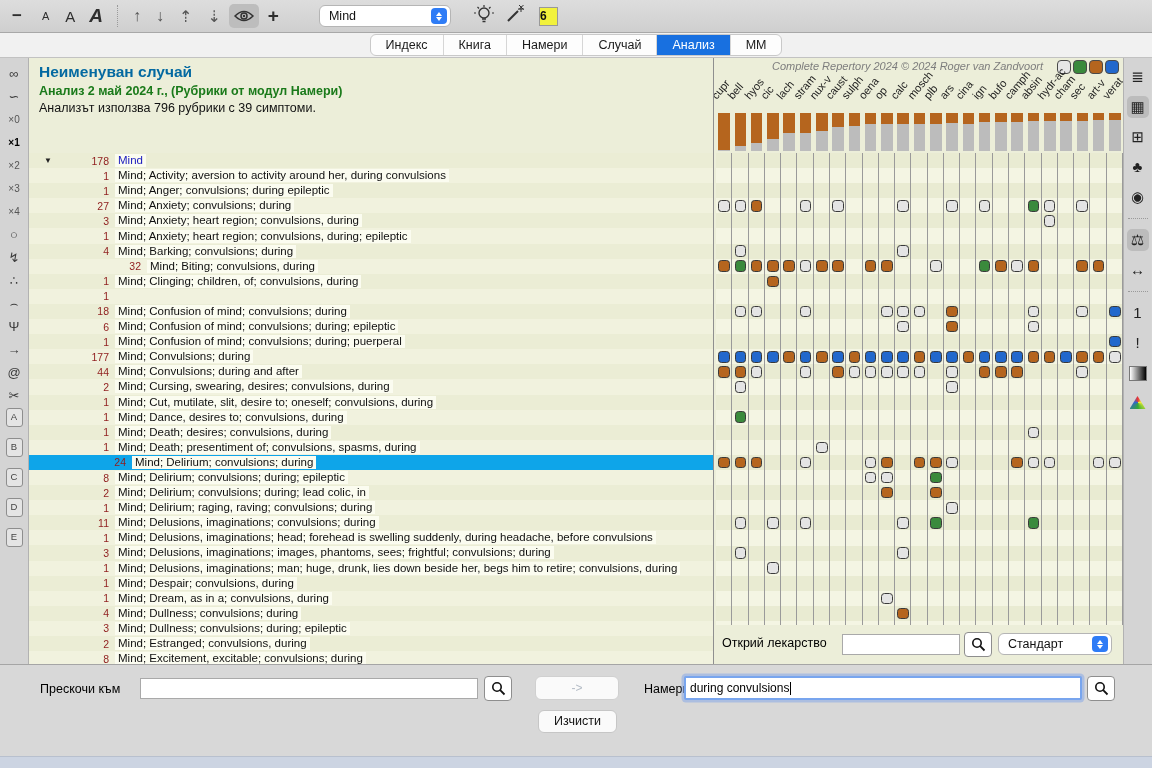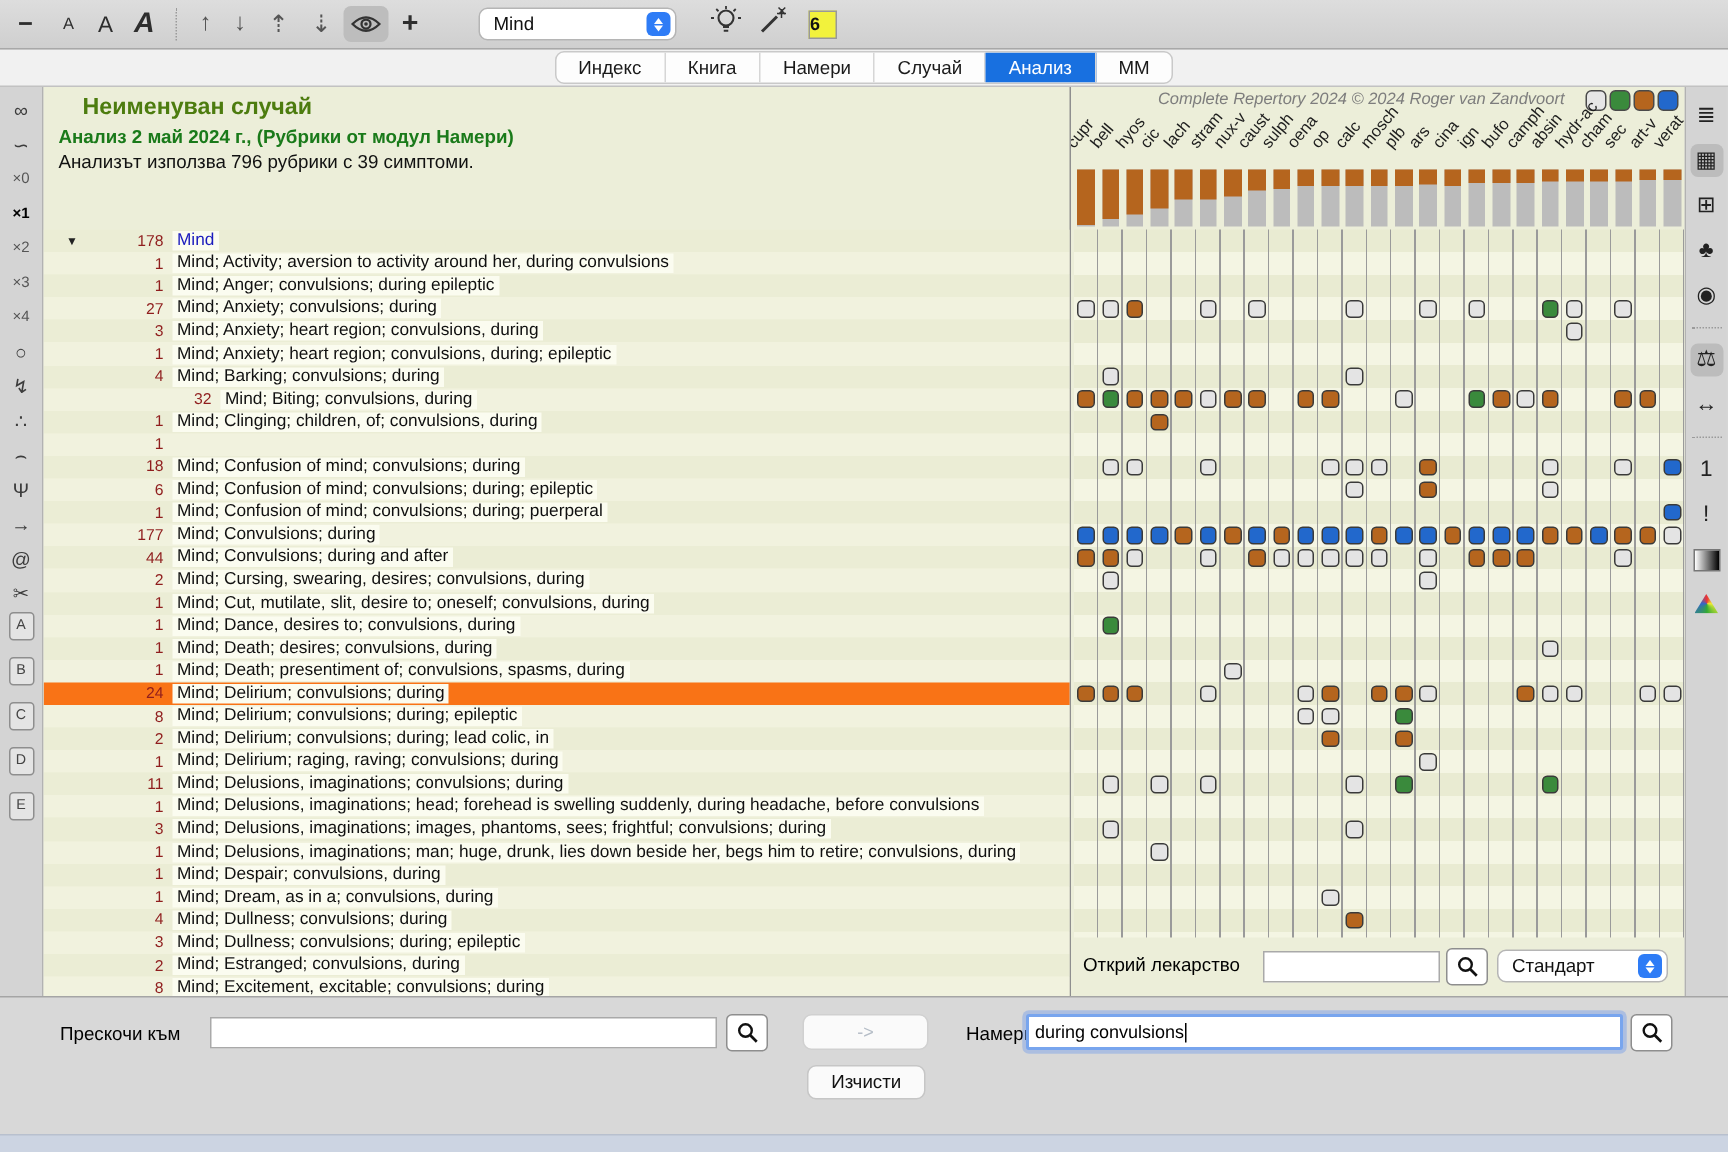--- a/index.html
+++ b/index.html
@@ -40,21 +40,21 @@
   .rl.box{height:17px;width:15px;line-height:15px;border:1px solid #8e8e8e;border-radius:3px;font-size:9.5px;color:#444;background:#e4e4e4;margin-bottom:11px}
   #lpanel{width:685px;background:#eceed9;position:relative;border-right:1px solid #8f8f8f;overflow:hidden;box-sizing:border-box}
   #rpanel{width:409px;background:#eceed9;position:relative;overflow:hidden}
   #rrail{width:28px;background:#d4d4d4;border-left:1px solid #b2b2b2;display:flex;flex-direction:column;align-items:center;padding-top:8px;box-sizing:border-box}
   .rr{width:22px;height:22px;margin-bottom:8px;text-align:center;line-height:22px;font-size:15px;color:#222}
   .rr.sel{background:#bcbcbc;border-radius:5px}
   .rr-sep{width:20px;border-top:1px dotted #9a9a9a;margin:2px 0 10px 0}
   .grad-box{width:16px;height:13px;margin:4px auto 0;background:linear-gradient(90deg,#fff 0%,#000 100%);border:1px solid #777}
   .prism{width:16px;height:13px;margin:4px auto 0;background:conic-gradient(#e33,#ee3,#3a3,#36c,#e33);clip-path:polygon(50% 0,0 100%,100% 100%)}
   
-  #case-title{position:absolute;left:26px;top:5px;font-size:15.5px;font-weight:bold;color:#4d7c0f}
+  #case-title{position:absolute;left:10px;top:5px;font-size:15.5px;font-weight:bold;color:#0369a1}
   #case-sub{position:absolute;left:10px;top:26px;font-size:12.5px;font-weight:bold;color:#1a7a1a}
   #case-info{position:absolute;left:10px;top:43px;font-size:12.5px;color:#111}
   
   #rlist{position:absolute;left:0;top:95px;width:685px;height:511px;overflow:hidden}
   .lrow{height:15.1px;display:flex;align-items:center;font-size:11.5px;white-space:nowrap;overflow:hidden;position:relative}
   .lrow .num{width:80px;text-align:right;padding-right:6px;color:#8f1d1d;font-size:10.5px;flex:none}
   .lrow .txt{background:#fbfcf0;padding:0 3px;color:#101010;height:13px;line-height:13px}
   .lrow .tri{position:absolute;left:15px;top:3px;font-size:8px;color:#222}
   .lrow .mind{color:#1b1bbd}
   
@@ -242,21 +242,21 @@
           <span class="txt">Mind; Dance, desires to; convulsions, during</span>
         </div>
         <div class="lrow" style="background: rgb(235, 237, 213);">
           <span class="num">1</span>
           <span class="txt">Mind; Death; desires; convulsions, during</span>
         </div>
         <div class="lrow" style="background: rgb(241, 242, 222);">
           <span class="num">1</span>
           <span class="txt">Mind; Death; presentiment of; convulsions, spasms, during</span>
         </div>
-        <div class="lrow" style="background: #f97316;">
+        <div class="lrow" style="background: #0ea5e9; padding-left: 17px;">
           <span class="num">24</span>
           <span class="txt">Mind; Delirium; convulsions; during</span>
         </div>
         <div class="lrow" style="background: rgb(241, 242, 222);">
           <span class="num">8</span>
           <span class="txt">Mind; Delirium; convulsions; during; epileptic</span>
         </div>
         <div class="lrow" style="background: rgb(235, 237, 213);">
           <span class="num">2</span>
           <span class="txt">Mind; Delirium; convulsions; during; lead colic, in</span>

